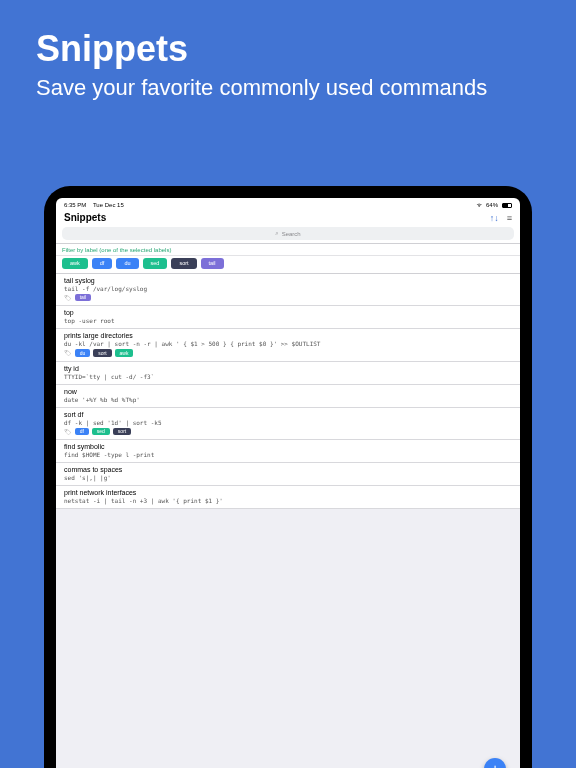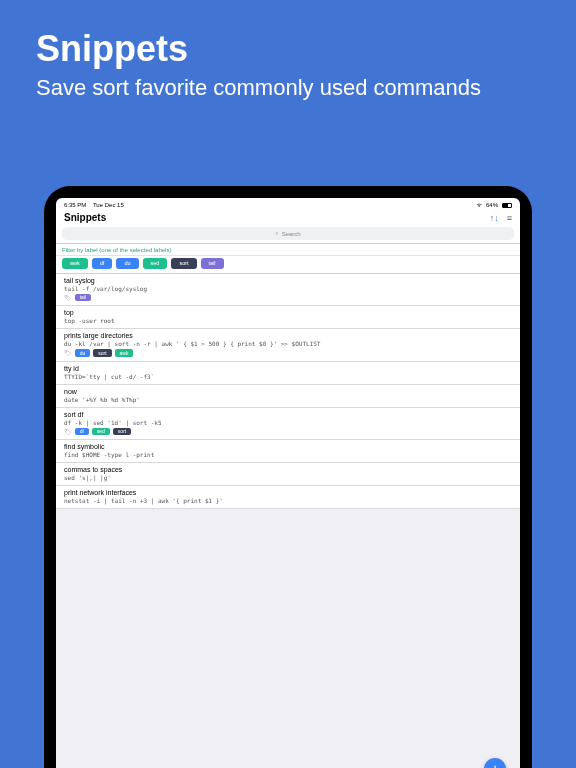--- a/index.html
+++ b/index.html
@@ -115,21 +115,21 @@
     display:flex; align-items:center; justify-content:center;
     font-size:14px; font-weight:400;
     box-shadow: 0 2px 5px rgba(0,0,0,0.25);
   }
 </style>
 </head>
 <body>
 
 <div class="hero">
   <h1>Snippets</h1>
-  <p>Save sort favorite commonly used commands</p>
+  <p>Save your favorite commonly used commands</p>
 </div>
 
 <div class="tablet">
   <div class="screen">
 
     <div class="statusbar">
       <div>
         <span>6:35 PM</span>
         &nbsp;&nbsp;
         <span>Tue Dec 15</span>

